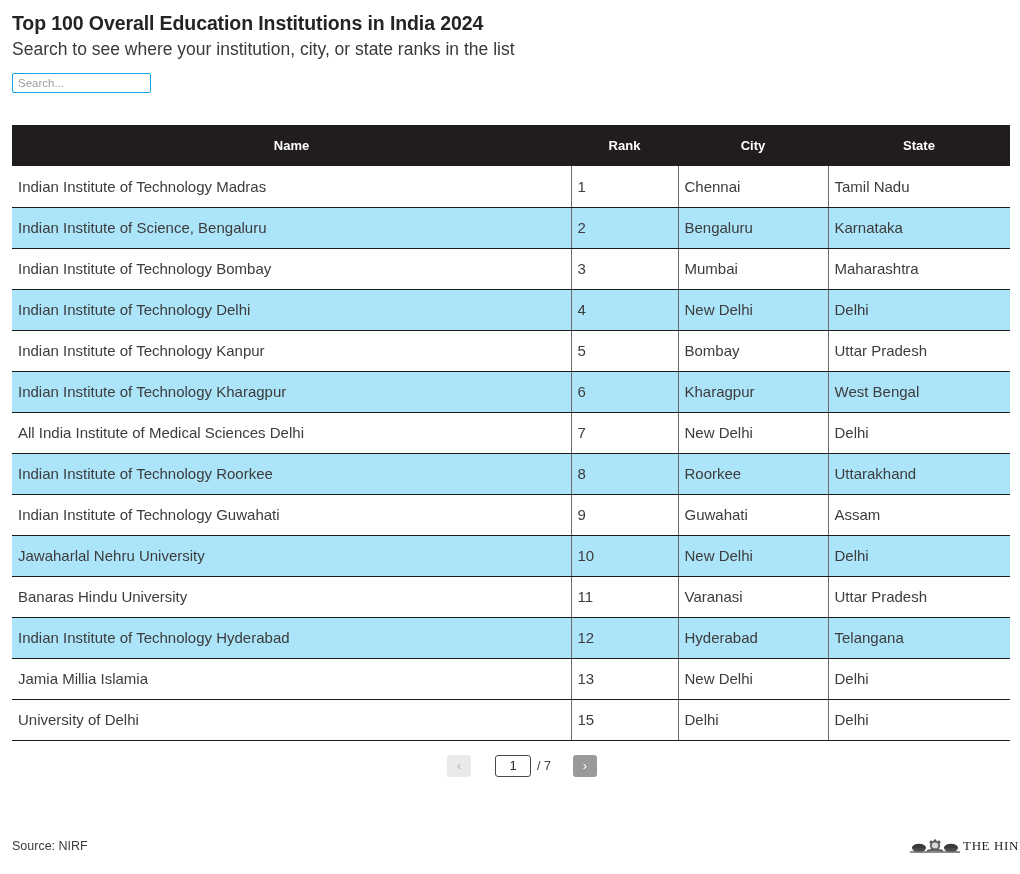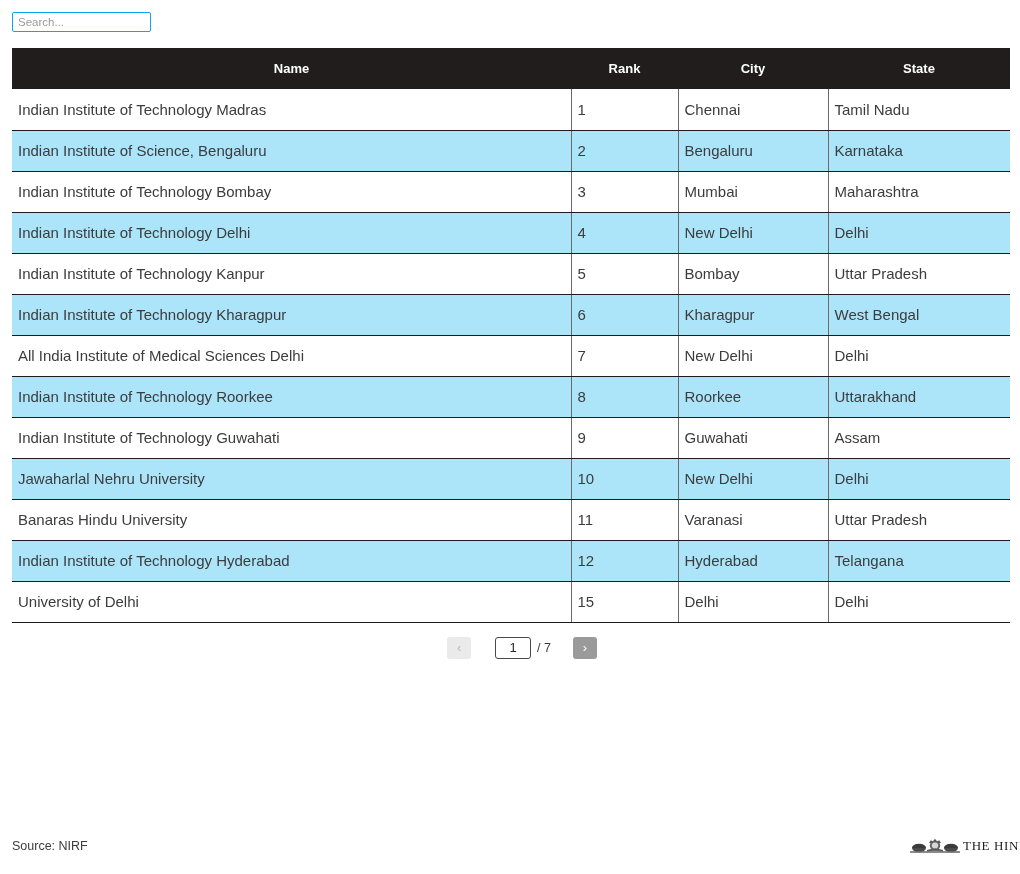--- a/index.html
+++ b/index.html
@@ -62,20 +62,21 @@
   }
 
   .table-wrap {
     padding: 16px 10px 0 12px;
   }
   table.ranking {
     border-collapse: collapse;
     width: 998px;
     table-layout: fixed;
     font-size: 13px;
+    margin-top: 16px;
   }
   table.ranking thead th {
     background: #211d1d;
     color: #ffffff;
     font-size: 13px;
     font-weight: bold;
     text-align: center;
     height: 41px;
     padding: 0 8px;
     border: none;
@@ -198,20 +199,24 @@
     color: #1d1d1d;
     line-height: 14px;
     white-space: nowrap;
   }
 </style>
 </head>
 <body>
 
 <div class="page">
 
+  <div class="header-block">
+    <div class="title">Top 100 Overall Education Institutions in India 2024</div>
+    <div class="subtitle">Search to see where your institution, city, or state ranks in the list</div>
+  </div>
 
   <div class="search-wrap">
     <input class="search-input" type="text" placeholder="Search..." style="">
   </div>
 
   <div class="table-wrap">
     <table class="ranking">
       <thead>
         <tr>
           <th class="col-name">Name</th>
@@ -285,20 +290,26 @@
             <td class="col-name">Banaras Hindu University</td>
             <td class="col-rank">11</td>
             <td class="col-city">Varanasi</td>
             <td class="col-state">Uttar Pradesh</td>
           </tr>
           <tr class="alt">
             <td class="col-name">Indian Institute of Technology Hyderabad</td>
             <td class="col-rank">12</td>
             <td class="col-city">Hyderabad</td>
             <td class="col-state">Telangana</td>
+          </tr>
+          <tr>
+            <td class="col-name">Jamia Millia Islamia</td>
+            <td class="col-rank">13</td>
+            <td class="col-city">New Delhi</td>
+            <td class="col-state">Delhi</td>
           </tr>
           <tr>
             <td class="col-name">University of Delhi</td>
             <td class="col-rank">15</td>
             <td class="col-city">Delhi</td>
             <td class="col-state">Delhi</td>
           </tr>
         </tbody>
     </table>
 

